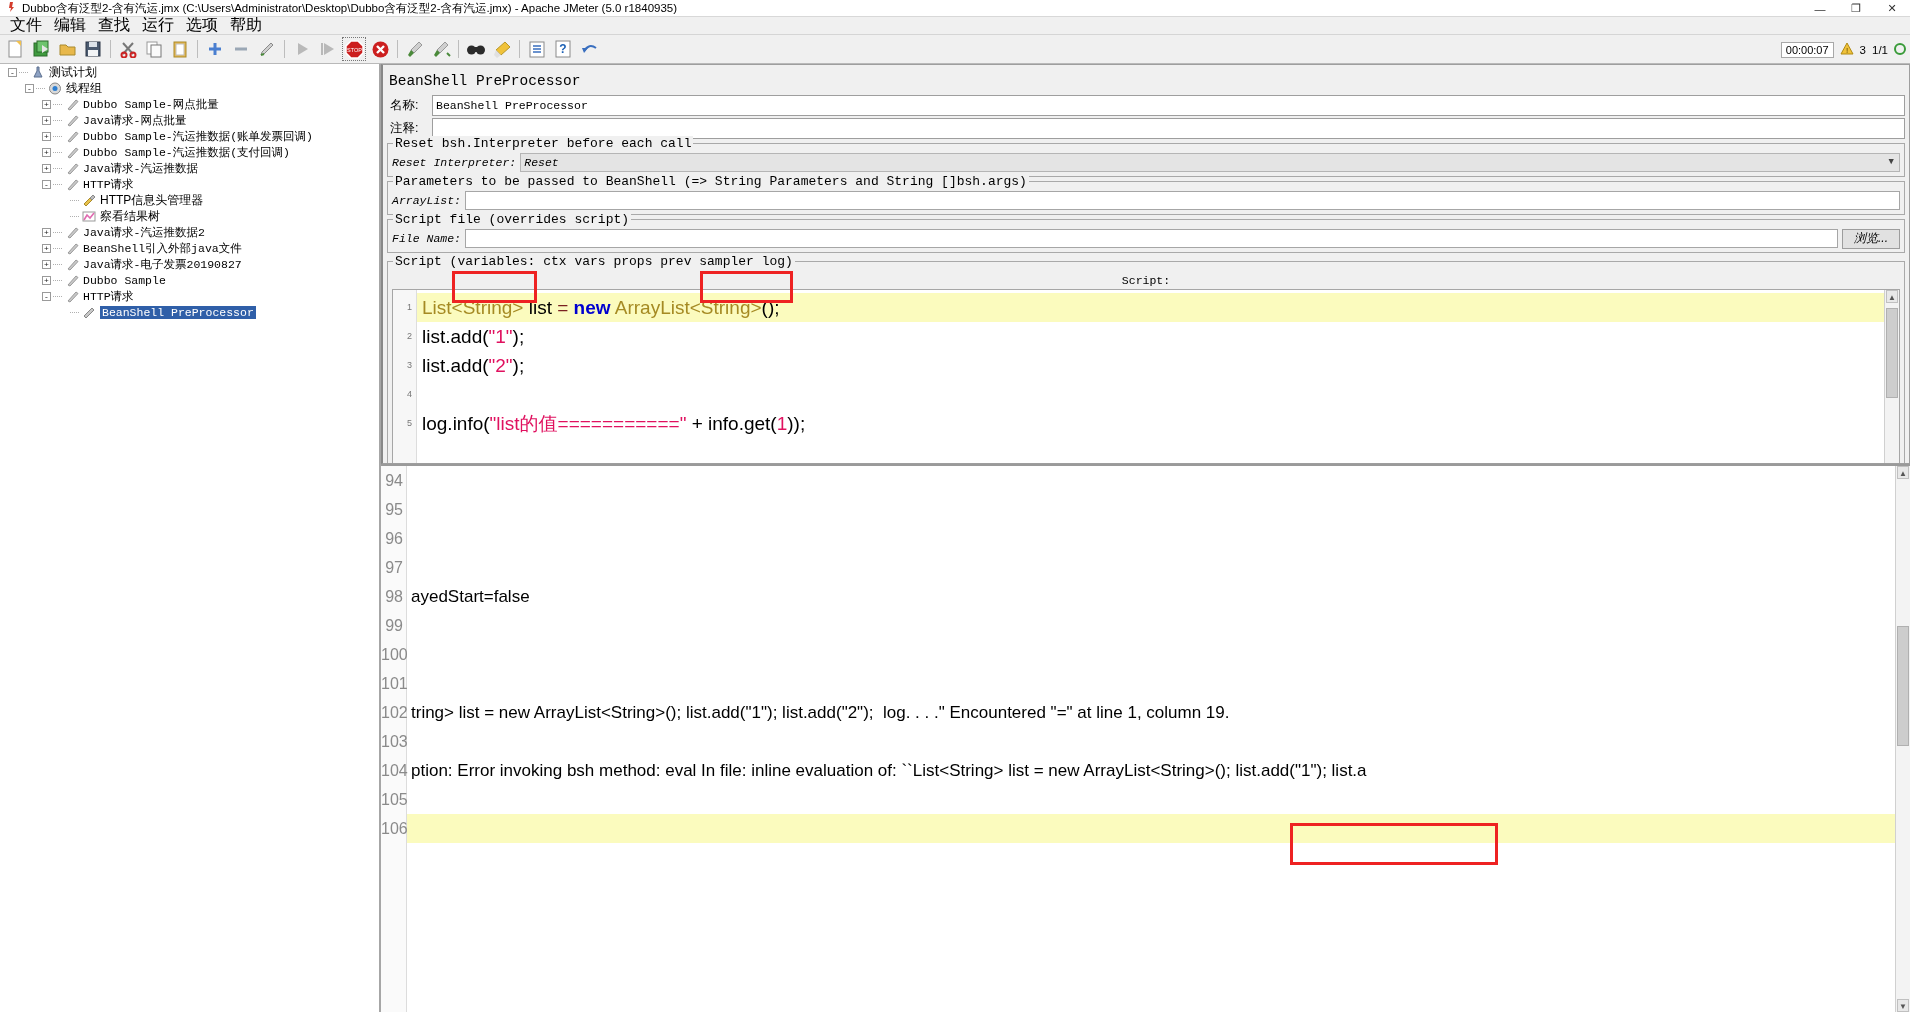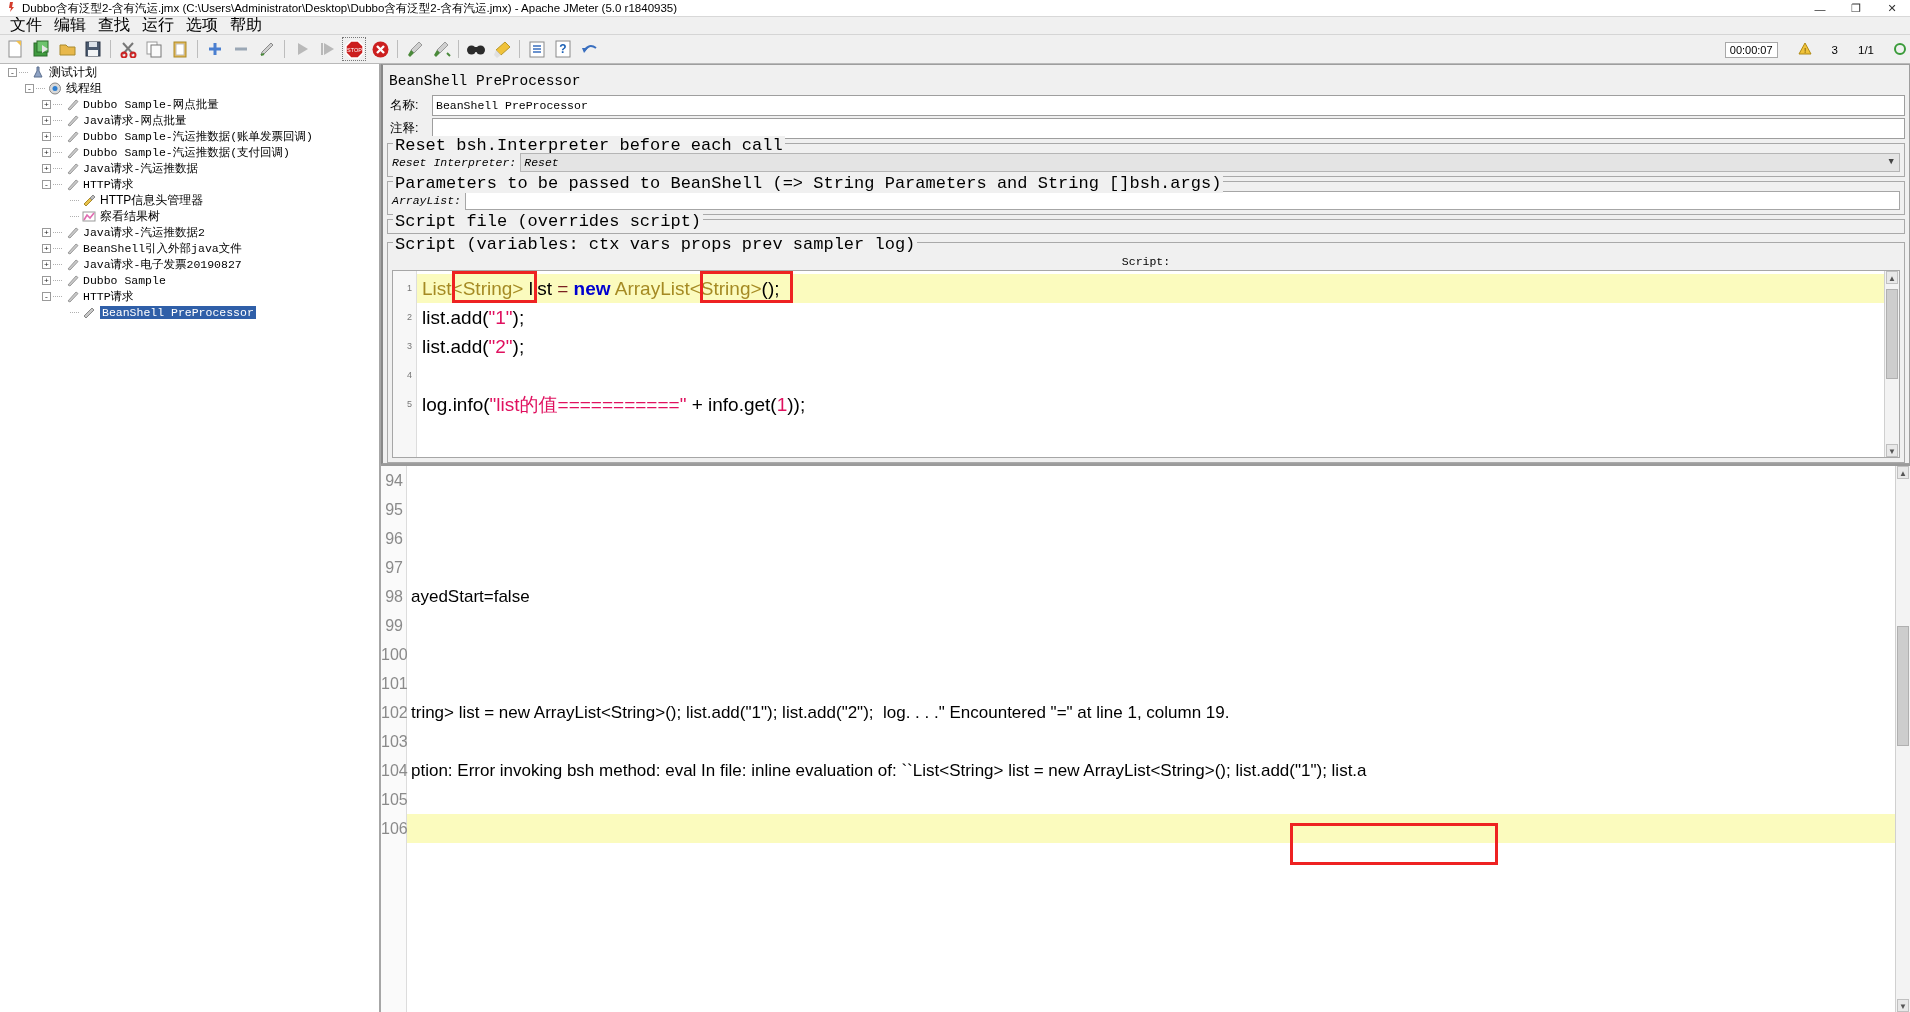--- a/index.html
+++ b/index.html
@@ -72,21 +72,21 @@
   }
   .tbsep {
     width: 1px; height: 18px;
     background: #bdbdbd;
     margin: 0 4px;
   }
   .tbtn svg { display: block; }
   #toolbar .right-status {
     position: absolute; right: 4px; top: 0;
     height: 29px; display: flex; align-items: center;
-    gap: 20px; font-size: 11.5px; color: #000;
+    gap: 6px; font-size: 11.5px; color: #000;
     font-family: "Liberation Sans", sans-serif;
   }
   .status-time {
     border: 1px solid #a8a8a8; background: #fff;
     padding: 1px 4px; font-size: 11px;
     font-family: "Liberation Sans", sans-serif;
   }
 
   
   #main {
@@ -177,21 +177,21 @@
     border: 1px solid #a9a9a9;
     position: relative;
     padding: 9px 4px 4px 4px;
     background: transparent;
   }
   .groupbox > .gb-title {
     position: absolute; top: -8px; left: 5px;
     background: #f0f0f0;
     padding: 0 2px;
     font-family: "Liberation Mono", monospace;
-    font-size: 17px; color: #000;
+    font-size: 13px; color: #000;
     white-space: nowrap;
   }
   .gb-row { display: flex; align-items: center; height: 19px; font-style: italic; }
   .gb-label {
     font-family: "Liberation Mono", monospace;
     font-size: 11.5px; color: #000;
     margin-right: 4px; white-space: nowrap;
   }
   .combo {
     flex: 1; height: 19px;
@@ -703,20 +703,25 @@
       <div class="groupbox">
         <div class="gb-title">Parameters to be passed to BeanShell (=&gt; String Parameters and String []bsh.args)</div>
         <div class="gb-row">
           <div class="gb-label">ArrayList:</div>
           <div class="txtfield"></div>
         </div>
       </div>
 
       <div class="groupbox">
         <div class="gb-title">Script file (overrides script)</div>
+        <div class="gb-row">
+          <div class="gb-label">File Name:</div>
+          <div class="txtfield"></div>
+          <div class="browse-btn">浏览...</div>
+        </div>
       </div>
 
       <div class="groupbox script-gb">
         <div class="gb-title">Script (variables: ctx vars props prev sampler log)</div>
         <div class="script-caption">Script:</div>
         <div class="code-wrap">
           <div class="gutter">
               <div>1</div>
               <div>2</div>
               <div>3</div>

